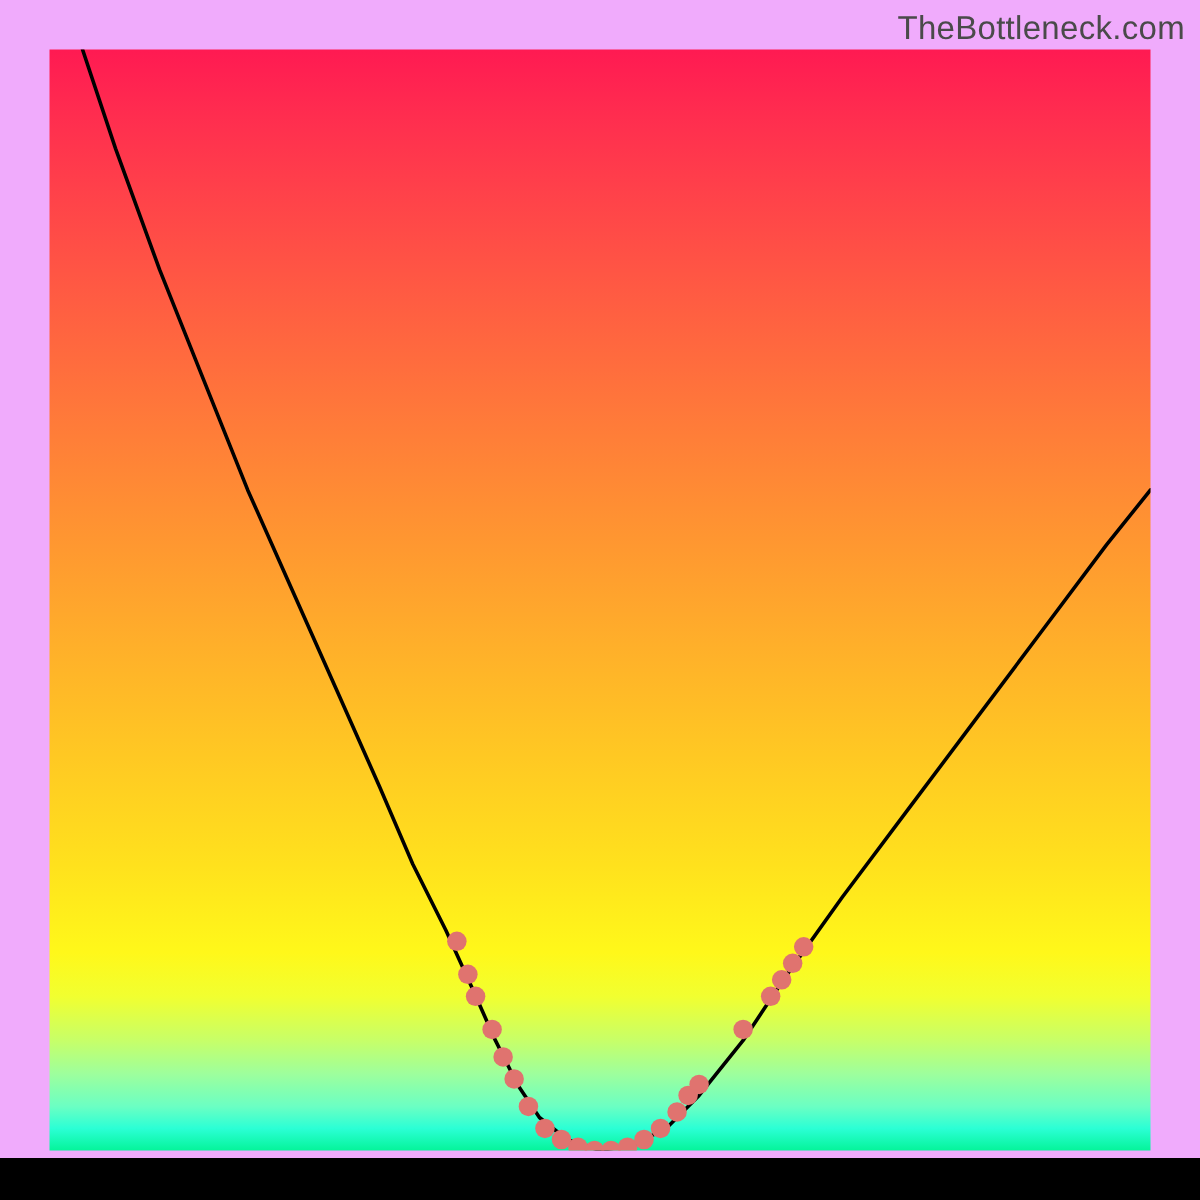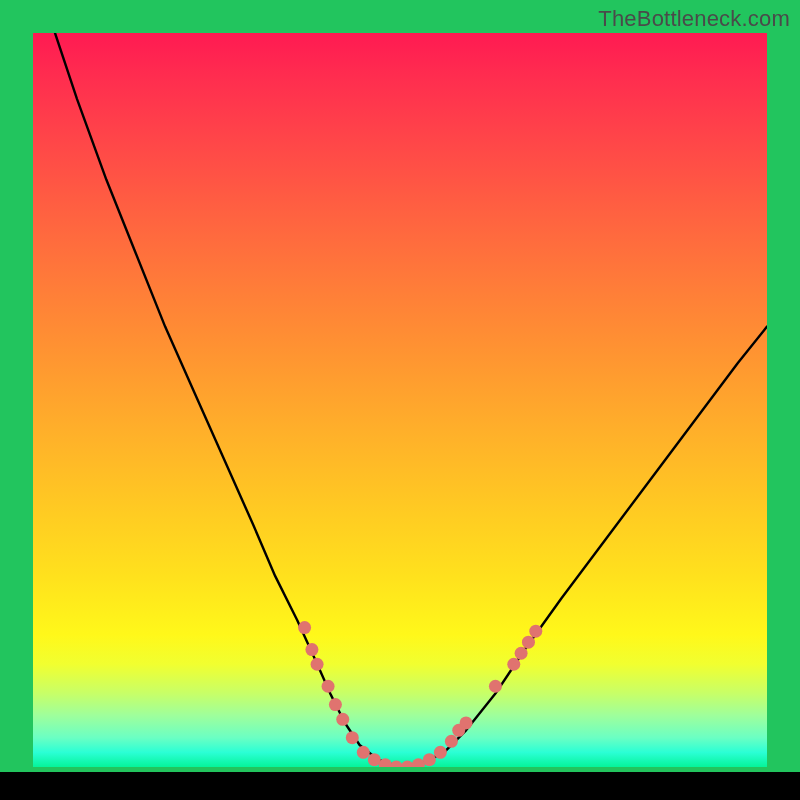--- a/index.html
+++ b/index.html
@@ -8,21 +8,21 @@
     width: 800px;
     height: 800px;
     overflow: hidden;
     background: #000;
     font-family: Arial, Helvetica, sans-serif;
   }
   .frame {
     position: absolute;
     left: 0; top: 0;
     width: 800px; height: 772px;
-    background: #22c55e;
+    background: #f0abfc;
     text-align: right;
   }
   .plot {
     position: absolute;
     left: 33px;
     top: 33px;
     width: 734px;
     height: 734px;
     
     background: linear-gradient(to bottom,

